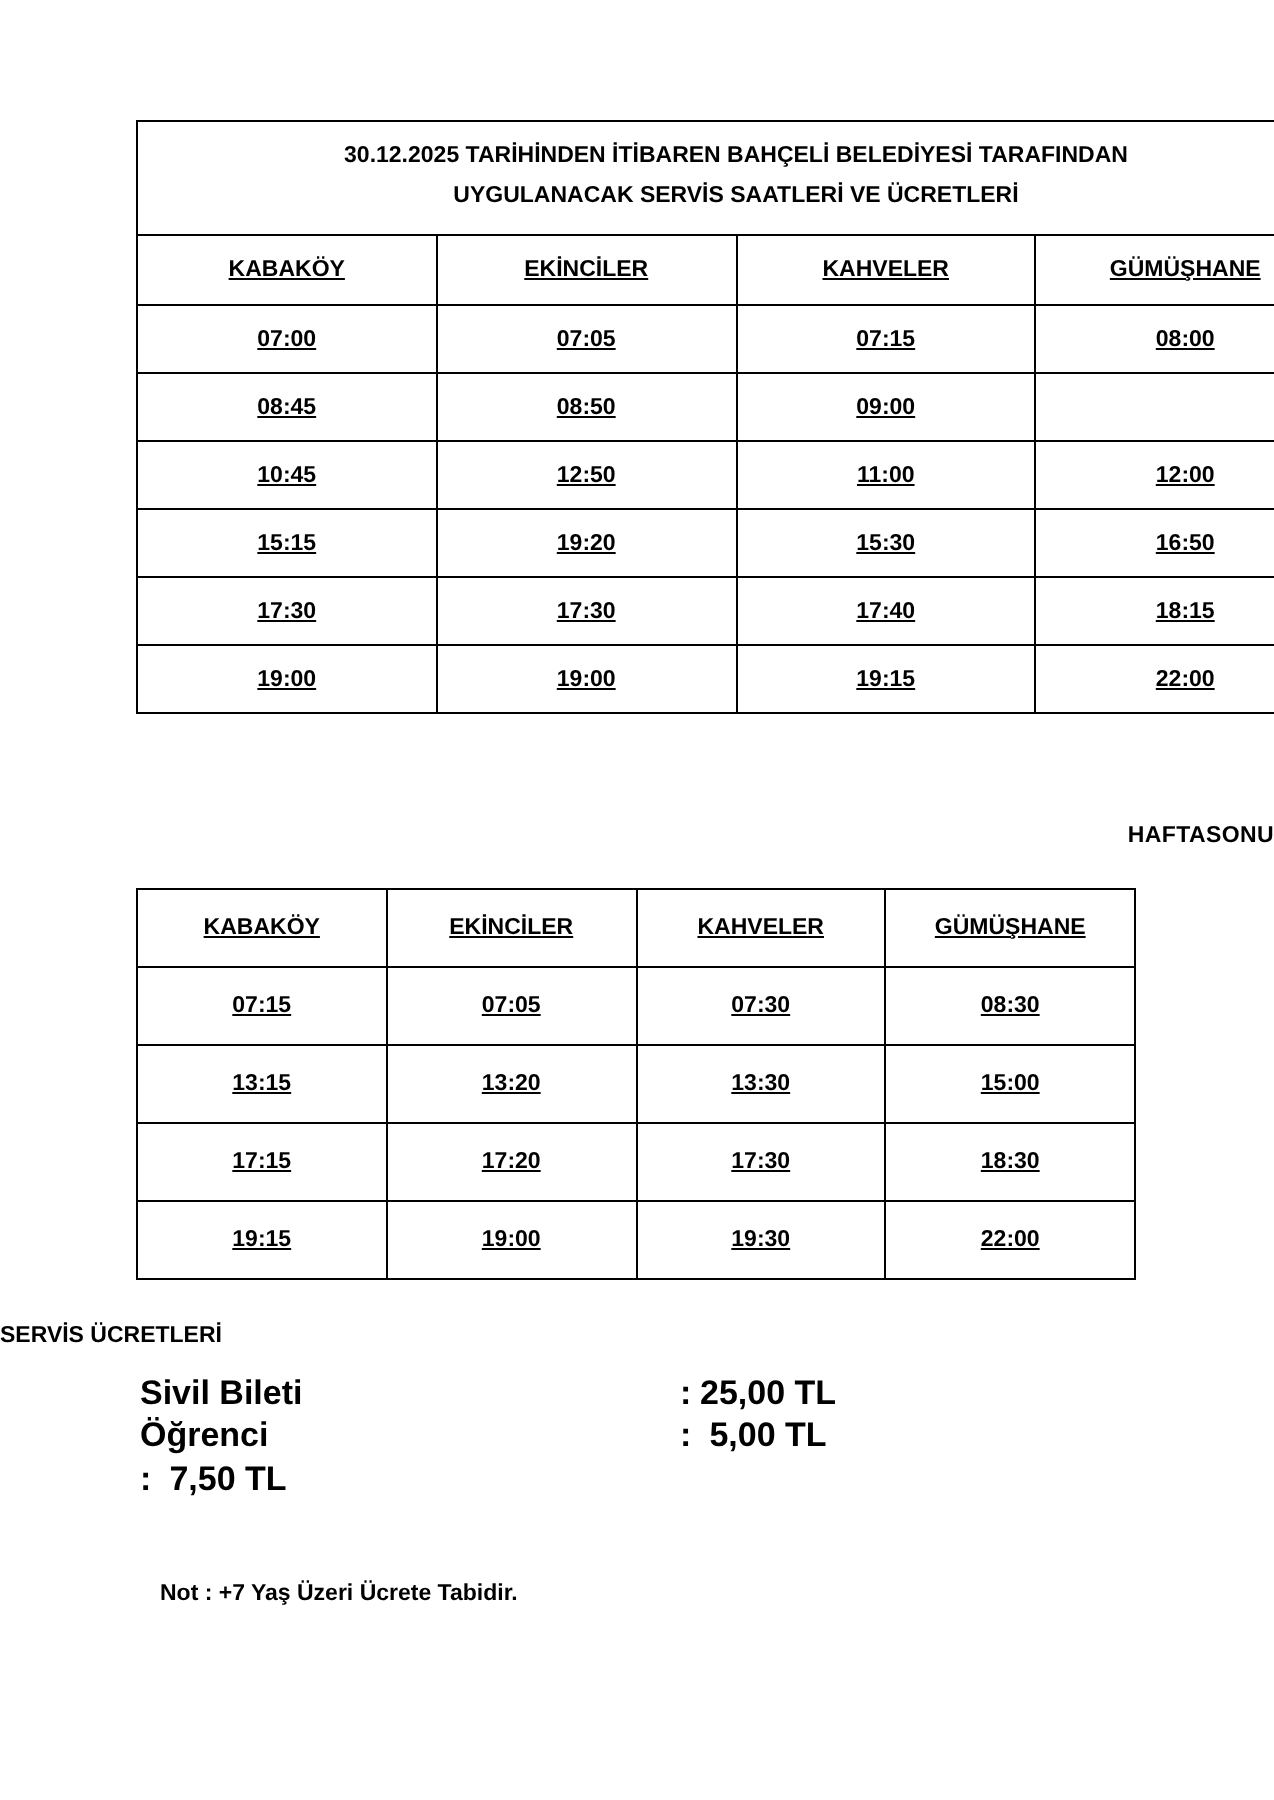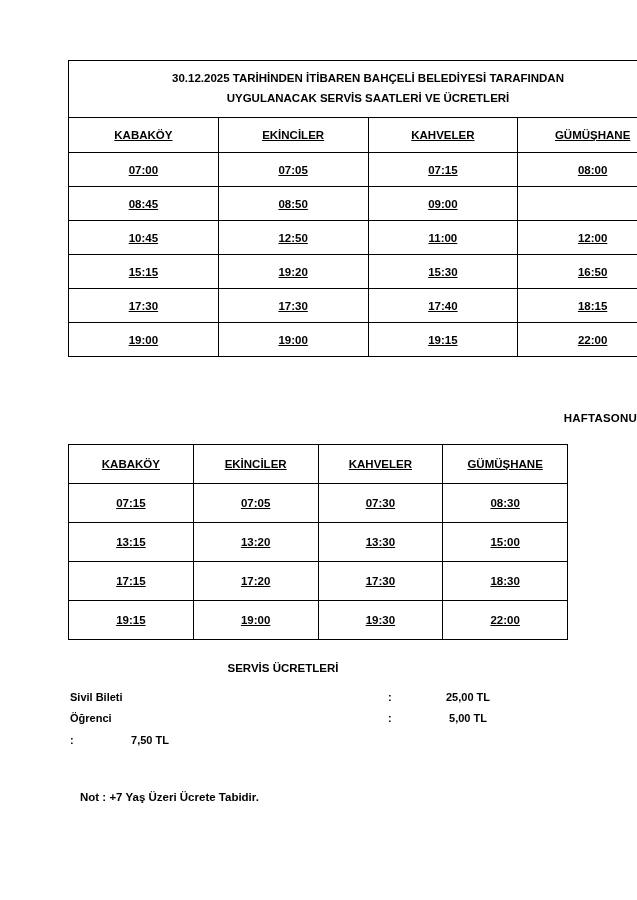--- a/index.html
+++ b/index.html
@@ -95,37 +95,36 @@
   .weekend-table td span {
     text-decoration: underline;
   }
 
   
   .fares-title {
     position: absolute;
     left: 0;
     top: 662px;
     width: 566px;
-    text-align: center;
+    text-align: left;
     font-size: 11.5px;
     font-weight: bold;
   }
   .fares {
     position: absolute;
     left: 70px;
     top: 686px;
     width: 420px;
   }
   .fare-row {
     display: flex;
-    font-size: 11px;
+    font-size: 17px;
     font-weight: bold;
     height: 21.5px;
     align-items: center;
-    gap: 48px;
   }
   .fare-label {
     width: 270px;
   }
   .fare-sep {
     width: 10px;
   }
   .fare-value {
     white-space: pre;
   }

